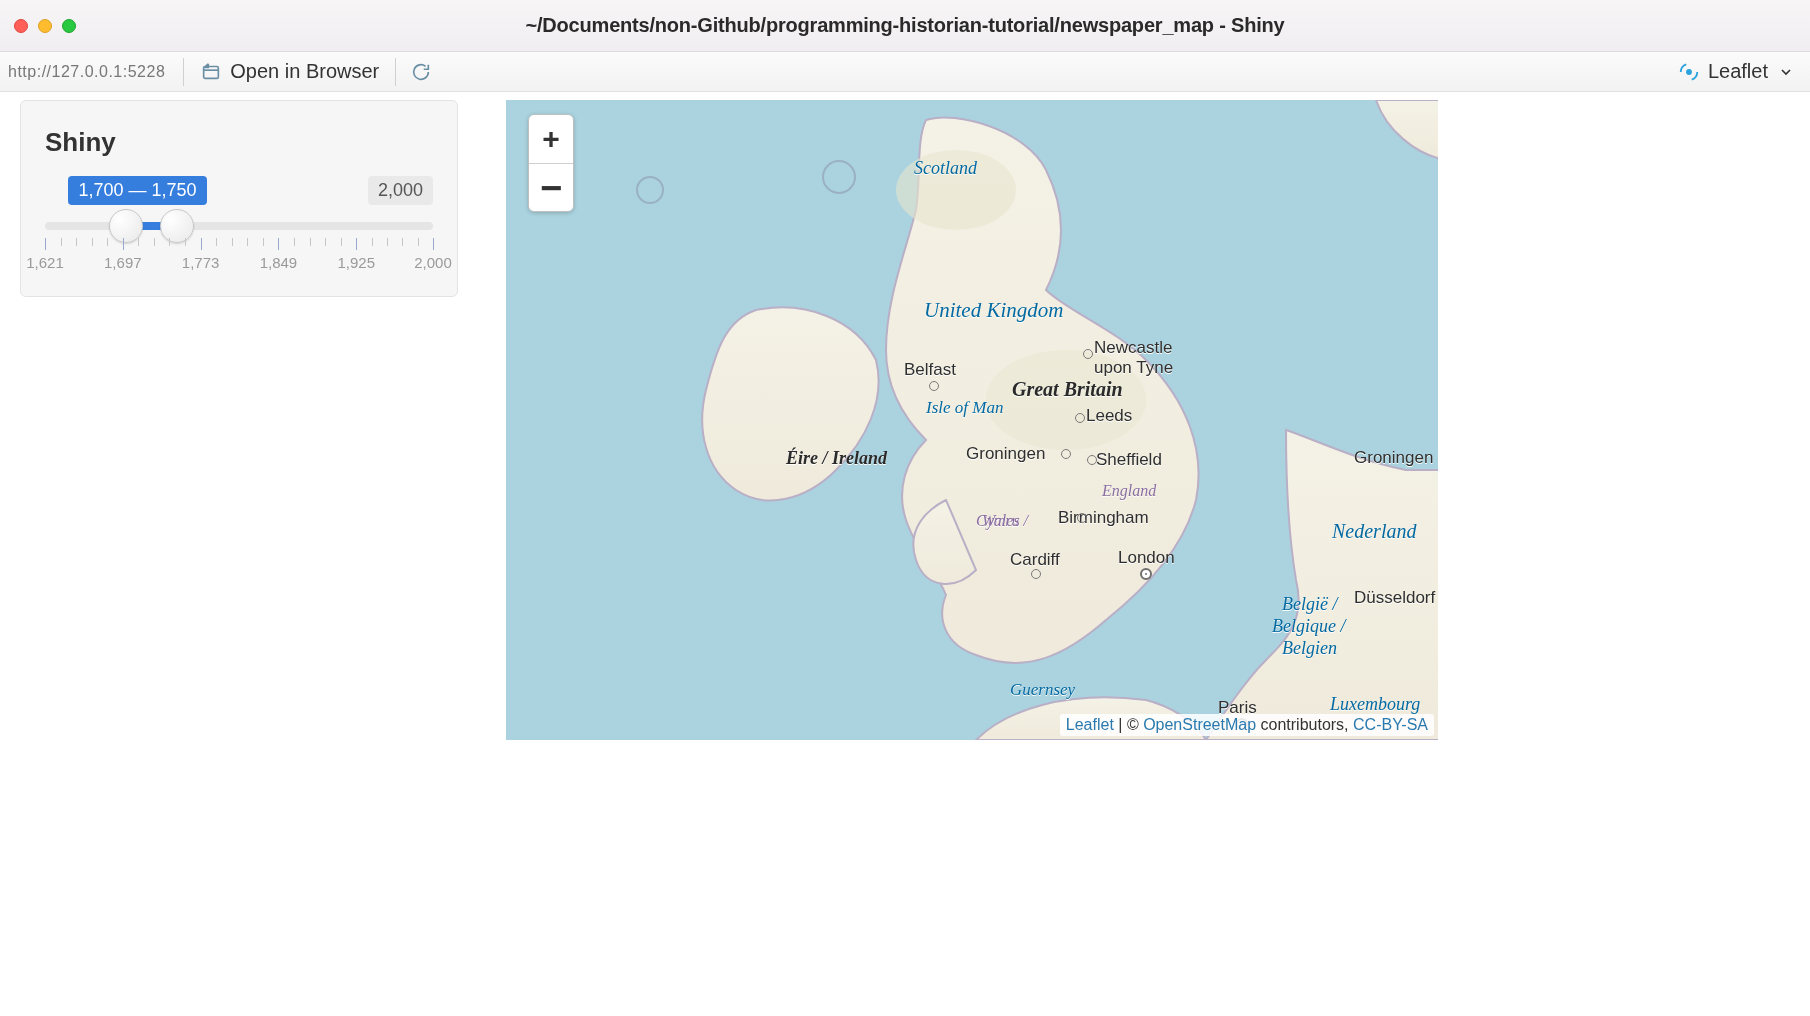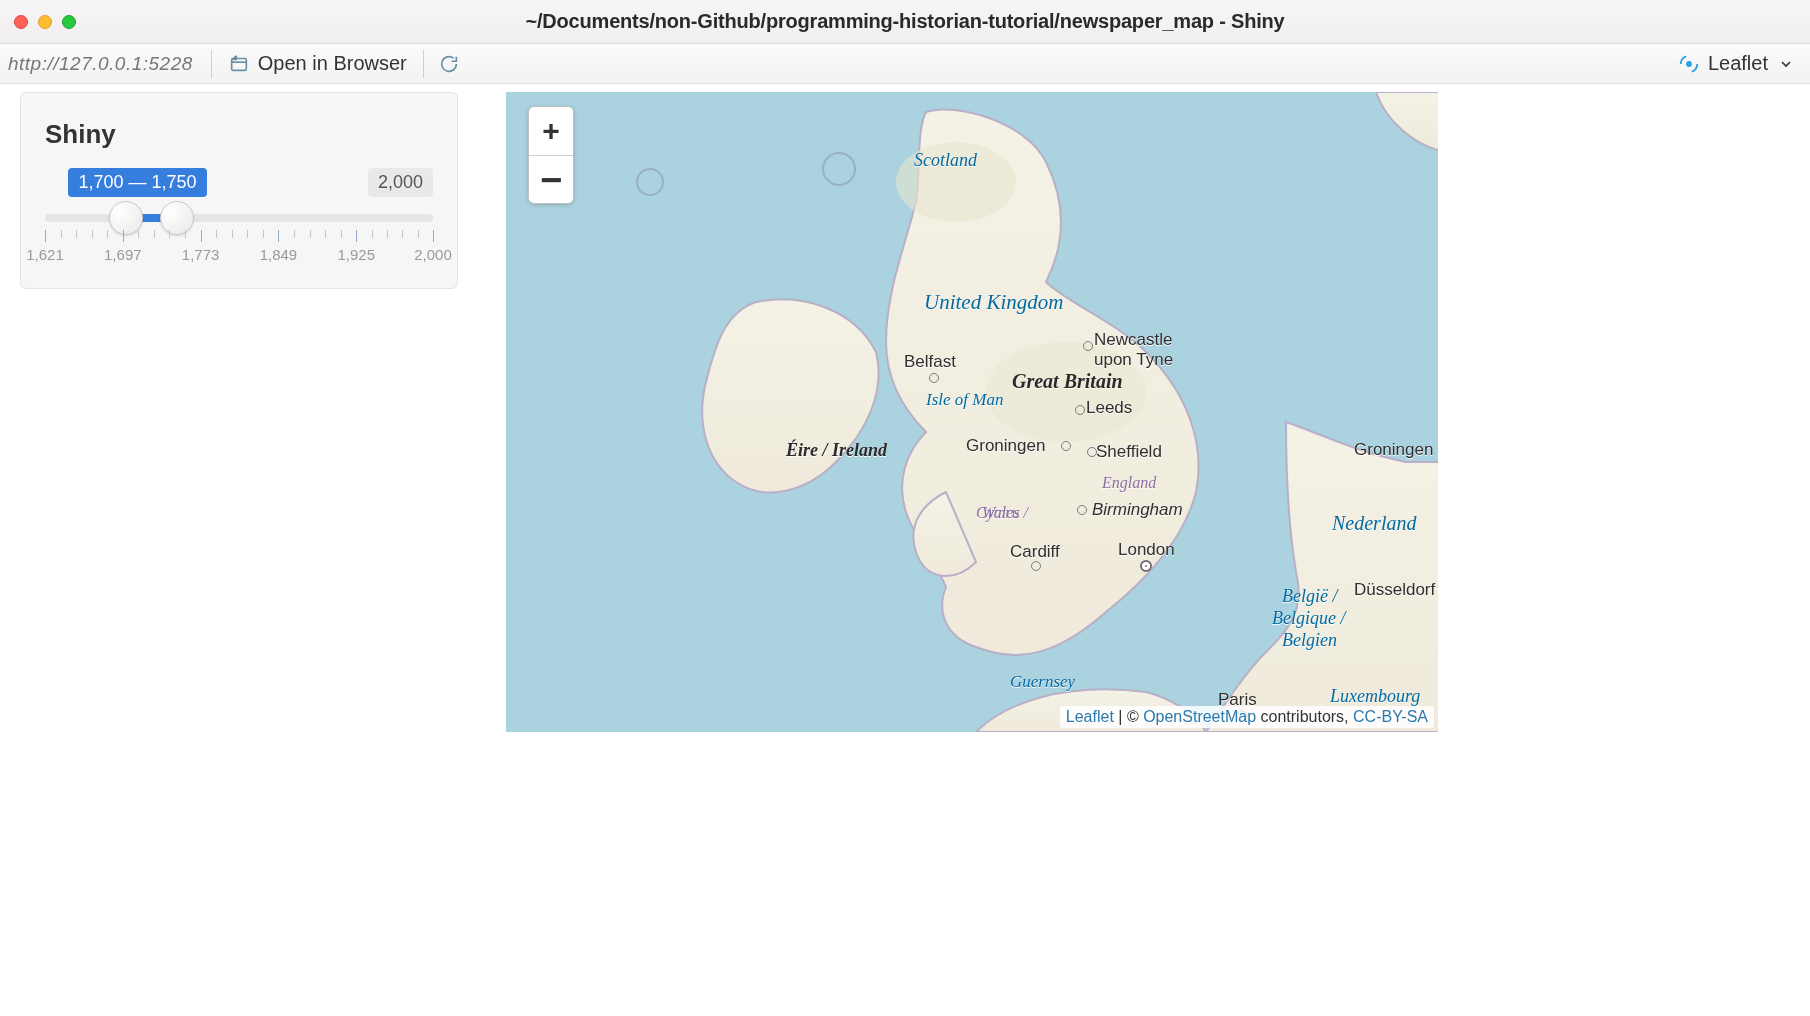--- a/index.html
+++ b/index.html
@@ -1,21 +1,21 @@
 <!DOCTYPE html>
 <html><head>
 <meta charset="utf-8">
 <style>
   * { box-sizing: border-box; }
   html, body { margin: 0; padding: 0; font-family: -apple-system, "Helvetica Neue", Arial, sans-serif; background: #fff; color: #333; }
   body { width: 1810px; height: 1016px; overflow: hidden; }
 
   
   .titlebar {
-    height: 44px;
+    height: 52px;
     background: linear-gradient(#f7f5f6, #f0eef0);
     border-bottom: 1px solid #dcdadc;
     display: flex; align-items: center;
     position: relative;
   }
   .traffic-lights { display: flex; gap: 10px; margin-left: 14px; }
   .tl { width: 14px; height: 14px; border-radius: 50%; }
   .tl.red { background:#ff5f57; border:0.5px solid #e04640; }
   .tl.yellow { background:#febc2e; border:0.5px solid #dda023; }
   .tl.green { background:#28c840; border:0.5px solid #1fa32f; }
@@ -27,21 +27,21 @@
   
   .toolbar {
     height: 40px;
     display: flex; align-items: center; justify-content: space-between;
     border-bottom: 1px solid #e1e1e1;
     background: linear-gradient(#fbfbfb,#f2f2f2);
     padding: 0 12px 0 8px;
     font-size: 20px;
   }
   .toolbar-left { display:flex; align-items:center; gap:0; }
-  .toolbar-url { color:#777; font-size: 19px; letter-spacing: .5px; padding: 0 8px 0 0; font-style: italic; }
+  .toolbar-url { color:#777; font-size: 16px; letter-spacing: .5px; padding: 0 8px 0 0; }
   .toolbar-sep { width:1px; height:28px; background:#d0d0d0; margin:0 10px; }
   .toolbar-btn { display:flex; align-items:center; gap:8px; padding:4px 6px; border-radius:4px; cursor:pointer; color:#333;}
   .icon-box { width:22px; height:22px; display:flex; align-items:center; justify-content:center; }
   .icon-svg { width:22px; height:22px; display:block; }
   .toolbar-right { display:flex; align-items:center; gap:6px; }
   .publish { display:flex; align-items:center; color:#333; gap:8px; padding:4px 6px; border-radius:4px; cursor:pointer; }
   .caret { margin-left:4px; }
 
   
   .app-body { position: relative; height: calc(1016px - 84px); }
@@ -314,21 +314,21 @@
 
     <div class="map-label city" style="left:580px; top:306px;">Leeds</div>
     <div class="city-dot" style="left:574px; top:318px;"></div>
 
     <div class="map-label city" style="left:460px; top:344px;">Groningen</div>
     <div class="city-dot" style="left:560px; top:354px;"></div>
 
     <div class="map-label city" style="left:590px; top:350px;">Sheffield</div>
     <div class="city-dot" style="left:586px; top:360px;"></div>
 
-    <div class="map-label city" style="left:586px; top:408px;font-style:italic;">Birmingham</div>
+    <div class="map-label city" style="left:552px; top:408px;">Birmingham</div>
     <div class="city-dot" style="left:576px; top:418px;"></div>
 
     <div class="map-label city" style="left:504px; top:450px;">Cardiff</div>
     <div class="city-dot" style="left:530px; top:474px;"></div>
 
     <div class="map-label city" style="left:612px; top:448px;">London</div>
     <div class="city-target" style="left:640px; top:474px;"></div>
 
     <div class="map-label city" style="left:848px; top:348px;">Groningen</div>
     <div class="map-label city" style="left:848px; top:488px;">Düsseldorf</div>

